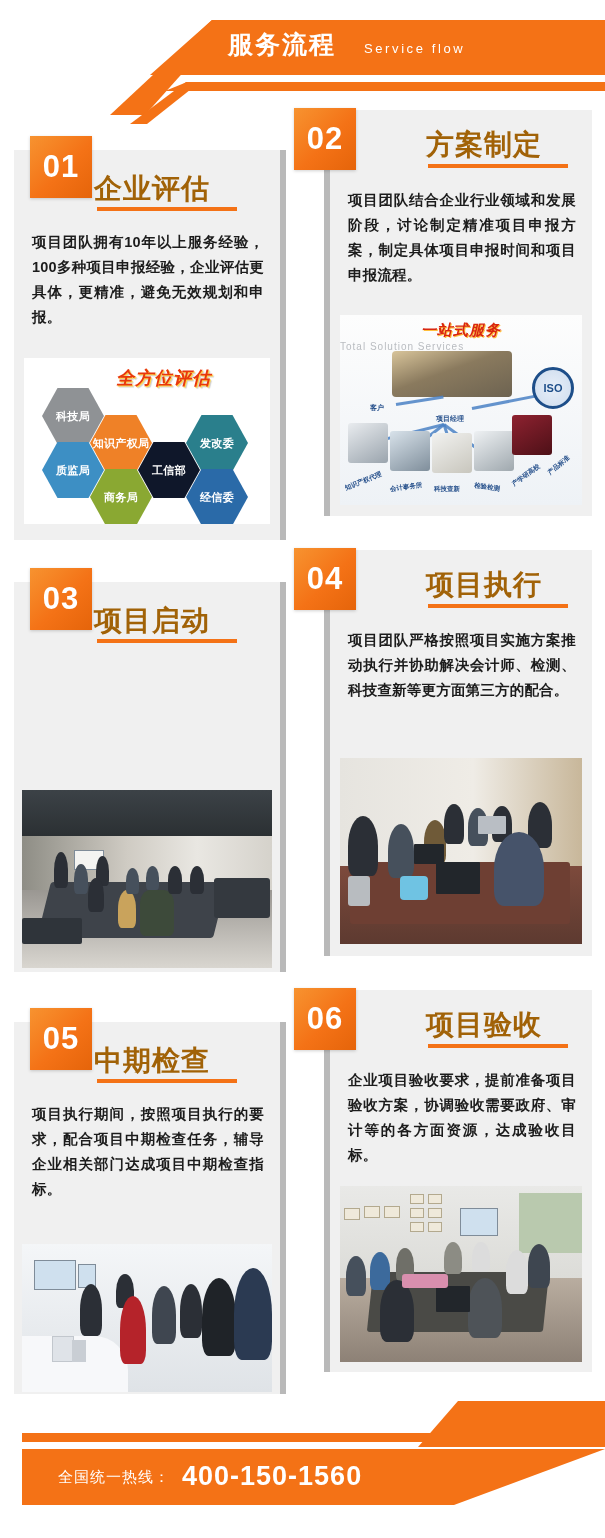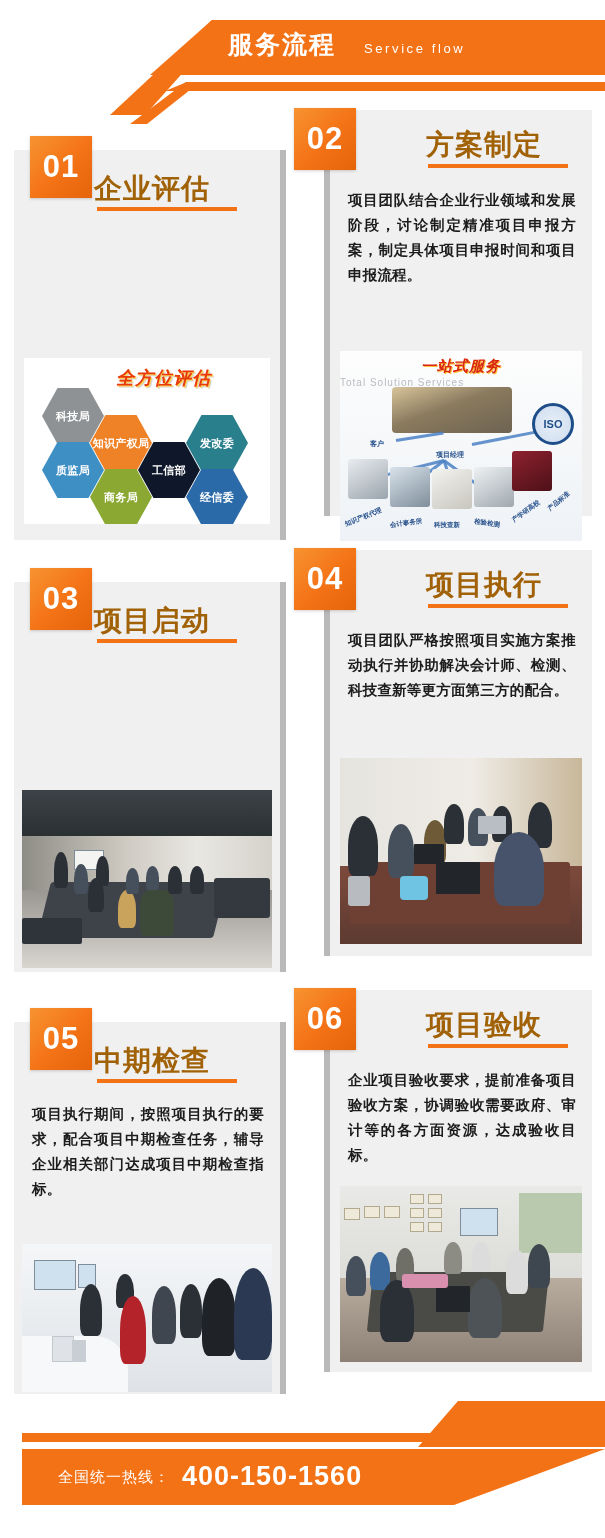--- a/index.html
+++ b/index.html
@@ -187,20 +187,21 @@
   <div class="hdr-title">服务流程</div>
   <div class="hdr-sub">Service flow</div>
 </div>
 
 <div class="card" style="left:14px; top:150px; width:266px; height:390px;">
   <div class="edge"></div>
 
   <div class="card-title" style="left:80px; top:20px;">企业评估</div>
   <div class="title-rule" style="left:83px; top:57px; width:140px;"></div>
 
+  <div class="card-body" style="left:18px; top:80px; width:232px;">项目团队拥有10年以上服务经验，100多种项目申报经验，企业评估更具体，更精准，避免无效规划和申报。</div>
 
   <div class="hexwrap" style="left:10px; top:208px; width:246px; height:166px;">
     <div class="hex-title" style="left:92px; top:8px;">全方位评估</div>
     <div class="hex" style="left:18px;  top:30px; background:#8f9295;">科技局</div>
     <div class="hex" style="left:66px;  top:57px; background:#ef8127;">知识产权局</div>
     <div class="hex" style="left:18px;  top:84px; background:#3d8fc4;">质监局</div>
     <div class="hex" style="left:66px;  top:111px;background:#8aa832;">商务局</div>
     <div class="hex" style="left:114px; top:84px; background:#0f172a;">工信部</div>
     <div class="hex" style="left:162px; top:57px; background:#2a7f8c;">发改委</div>
     <div class="hex" style="left:162px; top:111px;background:#2a6aa8;">经信委</div>
@@ -210,21 +211,21 @@
 </div>
 
 <div class="card right" style="left:330px; top:110px; width:262px; height:406px;">
   <div class="edge"></div>
 
   <div class="card-title" style="left:96px; top:16px;">方案制定</div>
   <div class="title-rule" style="left:98px; top:54px; width:140px;"></div>
 
   <div class="card-body" style="left:18px; top:78px; width:228px;">项目团队结合企业行业领域和发展阶段，讨论制定精准项目申报方案，制定具体项目申报时间和项目申报流程。</div>
 
-  <div class="oss" style="left:10px; top:205px; width:242px; height:190px;margin-top:36px;">
+  <div class="oss" style="left:10px; top:205px; width:242px; height:190px;">
     <div class="oss-title">一站式服务</div>
     <div class="oss-sub">Total Solution Services</div>
 
     <div class="oss-hero"></div>
 
     <div class="oss-node" style="left:30px; top:88px;">客户</div>
     <div class="oss-node" style="left:96px; top:99px;">项目经理</div>
 
     <div class="oss-arrow" style="left:56px; top:88px;  width:48px; transform:rotate(-9deg);"></div>
     <div class="oss-arrow" style="left:132px;top:92px;  width:70px; transform:rotate(-11deg);"></div>

